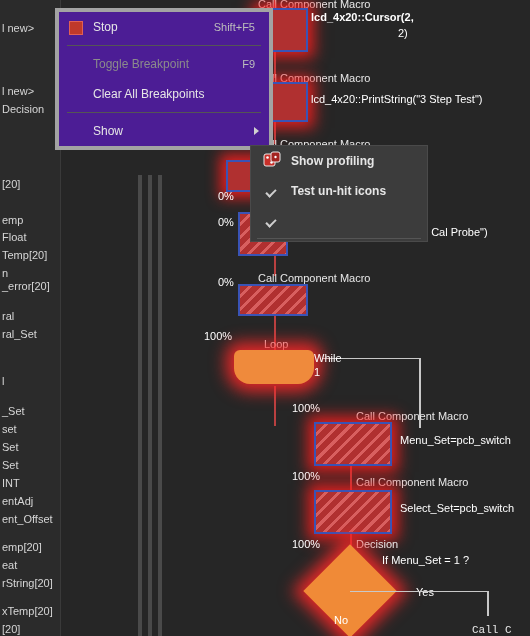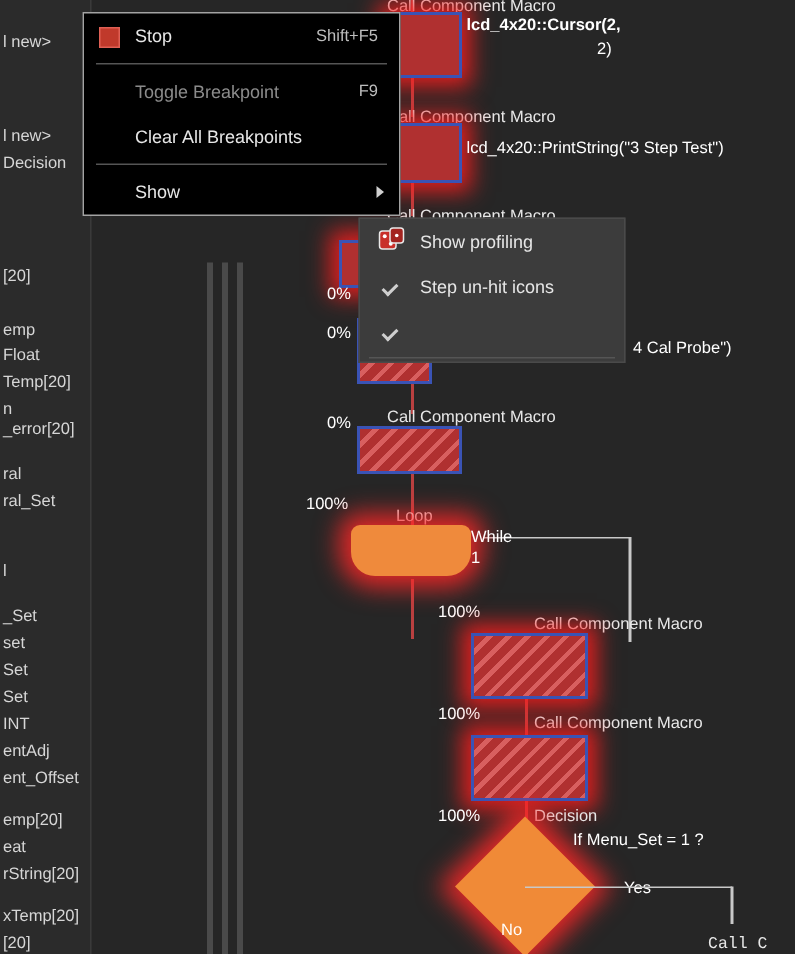--- a/index.html
+++ b/index.html
@@ -40,21 +40,21 @@
   .loop{position:absolute;width:80px;height:34px;background:#ef8a3c;
         border-radius:6px 6px 16px 16px;box-shadow:0 0 16px 8px rgba(255,40,40,.85);}
   
   .diamond{position:absolute;width:66px;height:66px;background:#f08a37;
            transform:rotate(45deg);box-shadow:0 0 16px 8px rgba(255,40,40,.85);}
 
   
   .track{position:absolute;background:#4a4a4a;width:4px;}
 
   
-  .menu{position:absolute;background:#000000;border:1px solid #a3a3a3;color:#e6e6e6;}
+  .menu{position:absolute;background:#4c1d95;border:4px solid #a3a3a3;color:#e6e6e6;}
   .menu .row{position:relative;height:30px;display:flex;align-items:center;padding:0 10px 0 34px;white-space:nowrap;}
   .menu .row.dis{color:#8b8b8b;}
   .menu .row.hl{background:#6d2c2c;}
   .menu .sep{height:1px;background:#555;margin:3px 8px;}
   .menu .acc{position:absolute;right:14px;color:#bdbdbd;font-size:11px;}
   .menu .arrow{position:absolute;right:10px;width:0;height:0;border-left:5px solid #d0d0d0;border-top:4px solid transparent;border-bottom:4px solid transparent;}
   .stopicon{position:absolute;left:10px;top:9px;width:12px;height:12px;background:#c0392b;border:1px solid #e06055;}
 
   
   .submenu{position:absolute;background:#3c3c3c;border:1px solid #4a4a4a;color:#e6e6e6;}
@@ -153,26 +153,28 @@
     <div class="lbl macro" style="left:204px;top:338px;">Loop</div>
     <div class="loop" style="left:174px;top:350px;"></div>
     <div class="lbl w" style="left:254px;top:352px;">While</div>
     <div class="lbl w" style="left:254px;top:366px;">1</div>
 
     <div class="lbl pct" style="left:232px;top:402px;">100%</div>
     <div class="lbl macro" style="left:296px;top:410px;">Call Component Macro</div>
     <div class="node glow" style="left:254px;top:422px;width:74px;height:40px;">
         <div class="hatch"></div>
       </div>
+    <div class="lbl w" style="left:340px;top:434px;">Menu_Set=pcb_switch</div>
 
     <div class="lbl pct" style="left:232px;top:470px;">100%</div>
     <div class="lbl macro" style="left:296px;top:476px;">Call Component Macro</div>
     <div class="node glow" style="left:254px;top:490px;width:74px;height:40px;">
         <div class="hatch"></div>
       </div>
+    <div class="lbl w" style="left:340px;top:502px;">Select_Set=pcb_switch</div>
 
     <div class="lbl pct" style="left:232px;top:538px;">100%</div>
     <div class="lbl macro" style="left:296px;top:538px;">Decision</div>
     <div class="diamond" style="left:257px;top:558px;"></div>
     <div class="lbl w" style="left:322px;top:554px;">If  Menu_Set = 1 ?</div>
     <div class="lbl w" style="left:356px;top:586px;">Yes</div>
     <div class="lbl w" style="left:274px;top:614px;">No</div>
 
     <div class="hline" style="left:290px;top:591px;width:138px;"></div>
     <div class="vline grey" style="left:427px;top:591px;height:25px;"></div>
@@ -193,36 +195,36 @@
     <div class="row">
       <span>Clear All Breakpoints</span>
     </div>
     <div class="sep"></div>
     <div class="row">
       <span>Show</span>
       <span class="arrow"></span>
     </div>
   </div>
 
-  <div class="submenu" style="left:239px;top:145px;width:176px;">
+  <div class="submenu" style="left:250px;top:145px;width:176px;font-weight:bold;">
     <div class="row">
       <span class="diceicon">
         <svg width="18" height="18" viewBox="0 0 18 18">
           <rect x="1" y="3" width="11" height="12" rx="2" fill="#c8302a" stroke="#e8e8e8" stroke-width="1"></rect>
           <circle cx="4.5" cy="6.5" r="1.3" fill="#fff"></circle>
           <circle cx="8.5" cy="11.5" r="1.3" fill="#fff"></circle>
           <rect x="8" y="1" width="9" height="10" rx="2" fill="#a32420" stroke="#e8e8e8" stroke-width="1"></rect>
           <circle cx="12.5" cy="6" r="1.2" fill="#fff"></circle>
         </svg>
       </span>
       <span>Show profiling</span>
     </div>
     <div class="row">
       <span class="check"></span>
-      <span>Step un-hit icons</span>
+      <span>Test un-hit icons</span>
     </div>
     <div class="row">
       <span class="check"></span>
     </div>
     <div class="sep"></div>
   </div>
 
 </div>
 
 </body></html>

